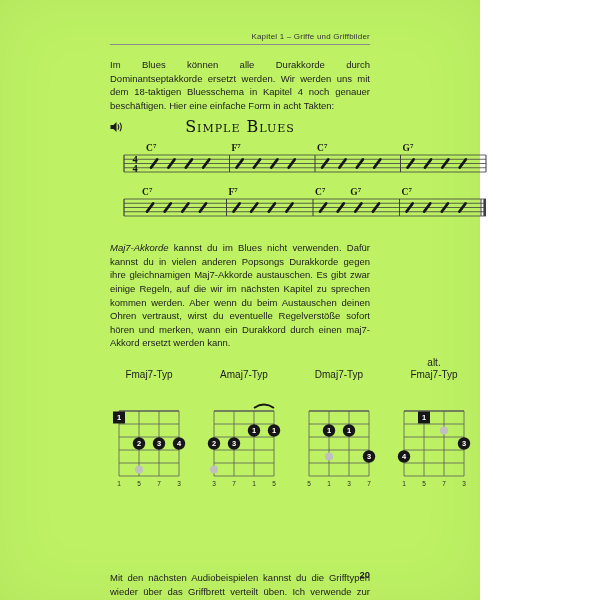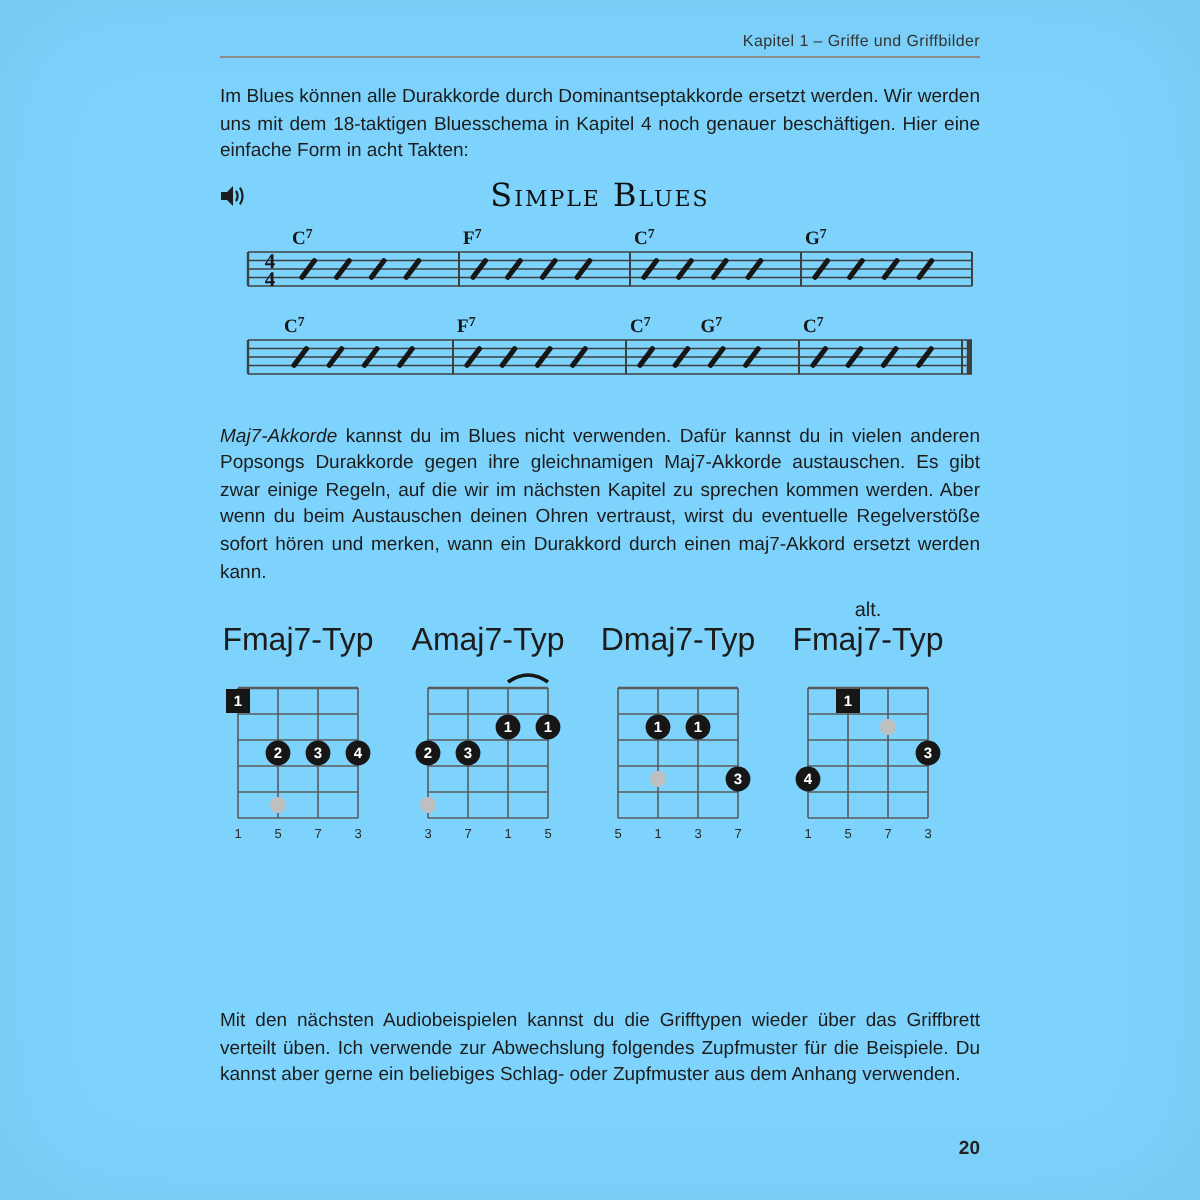--- a/index.html
+++ b/index.html
@@ -1,34 +1,34 @@
 <!DOCTYPE html>
 <html><head>
 <meta charset="utf-8">
 <style>
   html,body{margin:0;padding:0}
   body{width:600px;height:600px;background:#fff;font-family:"Liberation Sans",sans-serif;color:#1e1e1e}
-  .page{position:relative;width:600px;height:600px;padding:16px 110px 0;box-sizing:border-box;
-        background:#7dd3fc;box-shadow:inset 0 0 70px rgba(0,0,0,.05)}
+  .page{position:relative;width:480px;height:600px;padding:32px 110px 0;box-sizing:border-box;
+        background:#bef264;box-shadow:inset 0 0 70px rgba(0,0,0,.05)}
   .chapter-header{font-size:8px;color:#333;text-align:right;margin-bottom:3px;letter-spacing:.2px}
   .rule{border-bottom:1px solid #8c8c8c;margin-bottom:13px}
   p.body{margin:0;font-size:9.5px;line-height:1.43;text-align:justify;color:#1c1c1c}
   p.intro{margin-bottom:5px}
   .title-row{position:relative;height:22px;margin:2px 0 2px}
   .speaker{position:absolute;left:0;top:4px;line-height:0}
   .song-title{text-align:center;font-family:"DejaVu Serif",serif;font-weight:normal;font-size:16px;
               font-variant:small-caps;letter-spacing:1px;color:#101010}
   .music{margin:0 0 10px;line-height:0}
   p.maj7{margin-bottom:7px}
   p.maj7 em{font-style:italic}
   p.griffe{margin-bottom:8px;text-align:left}
   .diagrams{display:flex;gap:17px;margin-top:6px}
   .diag{width:78px;text-align:center}
   .diag .alt{font-size:10px;height:12px;color:#1c1c1c}
-  .diag .dtitle{font-size:16px;margin-bottom:1px;color:#1c1c1c}
+  .diag .dtitle{font-size:10px;margin-bottom:18px;color:#1c1c1c}
   .diag .grid{line-height:0}
   p.outro{margin-top:81px}
   .pagenum{position:absolute;right:110px;bottom:20px;font-size:9.5px;font-weight:bold;color:#222}
 </style>
 </head>
 <body>
 
 <div class="page">
 
   <div class="chapter-header">Kapitel 1 – Griffe und Griffbilder</div>

